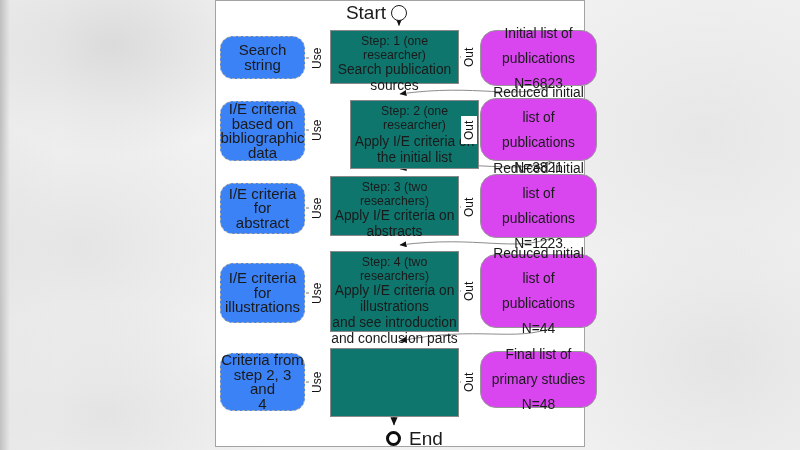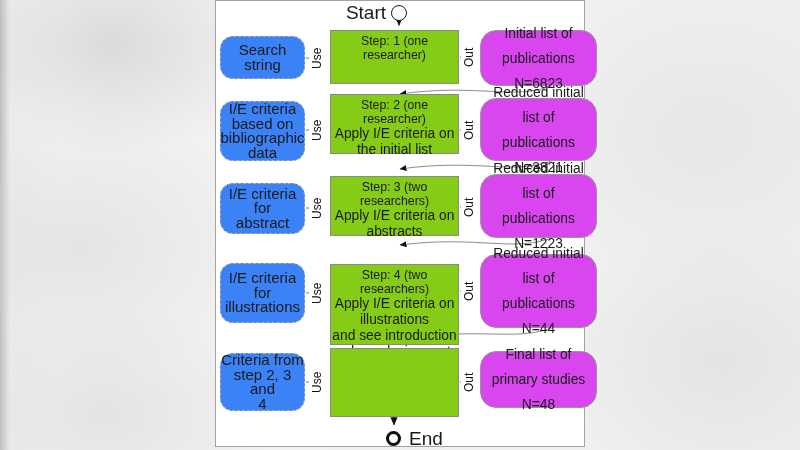--- a/index.html
+++ b/index.html
@@ -20,21 +20,21 @@
   }
   .abs{position:absolute;box-sizing:border-box;}
   .pre{white-space:pre-line;}
   .center{display:flex;align-items:center;justify-content:center;text-align:center;}
 
   .in-box{
     left:4px;width:85px;border:1px dashed #b0b0b0;border-radius:13px;
     font-size:15px;line-height:14.5px;background:#3b82f6;
   }
   .step-box{
-    left:114px;width:129px;border:1px solid #8a8a8a;background:#84cc16;
+    left:114px;width:129px;border:1px solid #8a8a8a;background:#0f766e;
     display:flex;flex-direction:column;text-align:center;
   }
   .step-title{font-size:12.3px;line-height:14px;padding-top:3px;flex:0 0 auto;}
   .step-body{font-size:13.8px;line-height:16px;flex:1 1 auto;display:flex;align-items:center;justify-content:center;}
   .out-box{
     left:264px;width:117px;border:1px solid #979797;border-radius:16px;
     font-size:13.8px;line-height:25px;background:#d946ef;
   }
   .io-label{
     width:16px;height:28px;font-size:12px;line-height:16px;background:#fff;
@@ -83,32 +83,34 @@
     <path d="M178,416 L178,424" stroke="#555" stroke-width="1.2" fill="none" marker-end="url(#mSolid)"></path>
   </svg>
 
   <div class="abs node-label" style="left:122px;top:4px;width:48px;text-align:right;">Start</div>
   <div class="abs start-circle"></div>
 
   <div class="abs in-box center pre" style="top:35px;height:43px;">Search string</div>
   <div class="abs io-label" style="left:93px;top:43px;">Use</div>
   <div class="abs step-box" style="top:29px;height:54px;">
     <div class="step-title">Step: 1 (one researcher)</div>
+    <div class="step-body pre">Search publication
+sources</div>
   </div>
   <div class="abs io-label" style="left:245px;top:42px;">Out</div>
   <div class="abs out-box center pre" style="top:29px;height:56px;">Initial list of
 publications
 N=6823</div>
 
   <div class="abs in-box center pre" style="top:100px;height:60px;">I/E criteria
 based on
 bibliographic
 data</div>
   <div class="abs io-label" style="left:93px;top:115px;">Use</div>
-  <div class="abs step-box" style="top:93px;height:60px;">
+  <div class="abs step-box" style="top:99px;height:69px;margin-left:20px;">
     <div class="step-title">Step: 2 (one researcher)</div>
     <div class="step-body pre">Apply I/E criteria on
 the initial list</div>
   </div>
   <div class="abs io-label" style="left:245px;top:115px;">Out</div>
   <div class="abs out-box center pre" style="top:97px;height:63px;">Reduced initial
 list of
 publications
 N=3821</div>
 
@@ -122,21 +124,21 @@
   </div>
   <div class="abs io-label" style="left:245px;top:192px;">Out</div>
   <div class="abs out-box center pre" style="top:173px;height:64px;">Reduced initial
 list of
 publications
 N=1223</div>
 
   <div class="abs in-box center pre" style="top:262px;height:60px;">I/E criteria for
 illustrations</div>
   <div class="abs io-label" style="left:93px;top:278px;">Use</div>
-  <div class="abs step-box" style="top:250px;height:81px;margin-top:13px;">
+  <div class="abs step-box" style="top:250px;height:81px;">
     <div class="step-title">Step: 4 (two researchers)</div>
     <div class="step-body pre">Apply I/E criteria on
 illustrations
 and see introduction
 and conclusion parts</div>
   </div>
   <div class="abs io-label" style="left:245px;top:276px;">Out</div>
   <div class="abs out-box center pre" style="top:253px;height:74px;">Reduced initial
 list of
 publications

